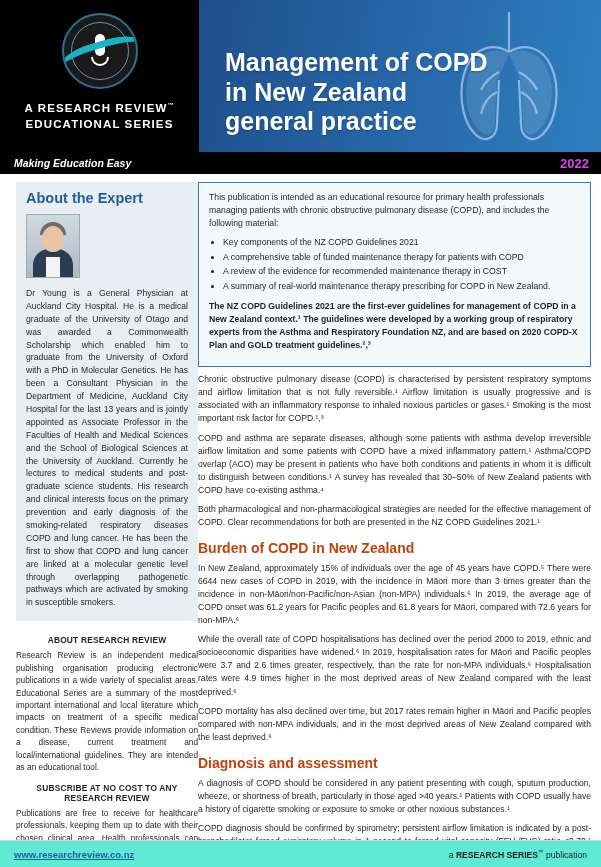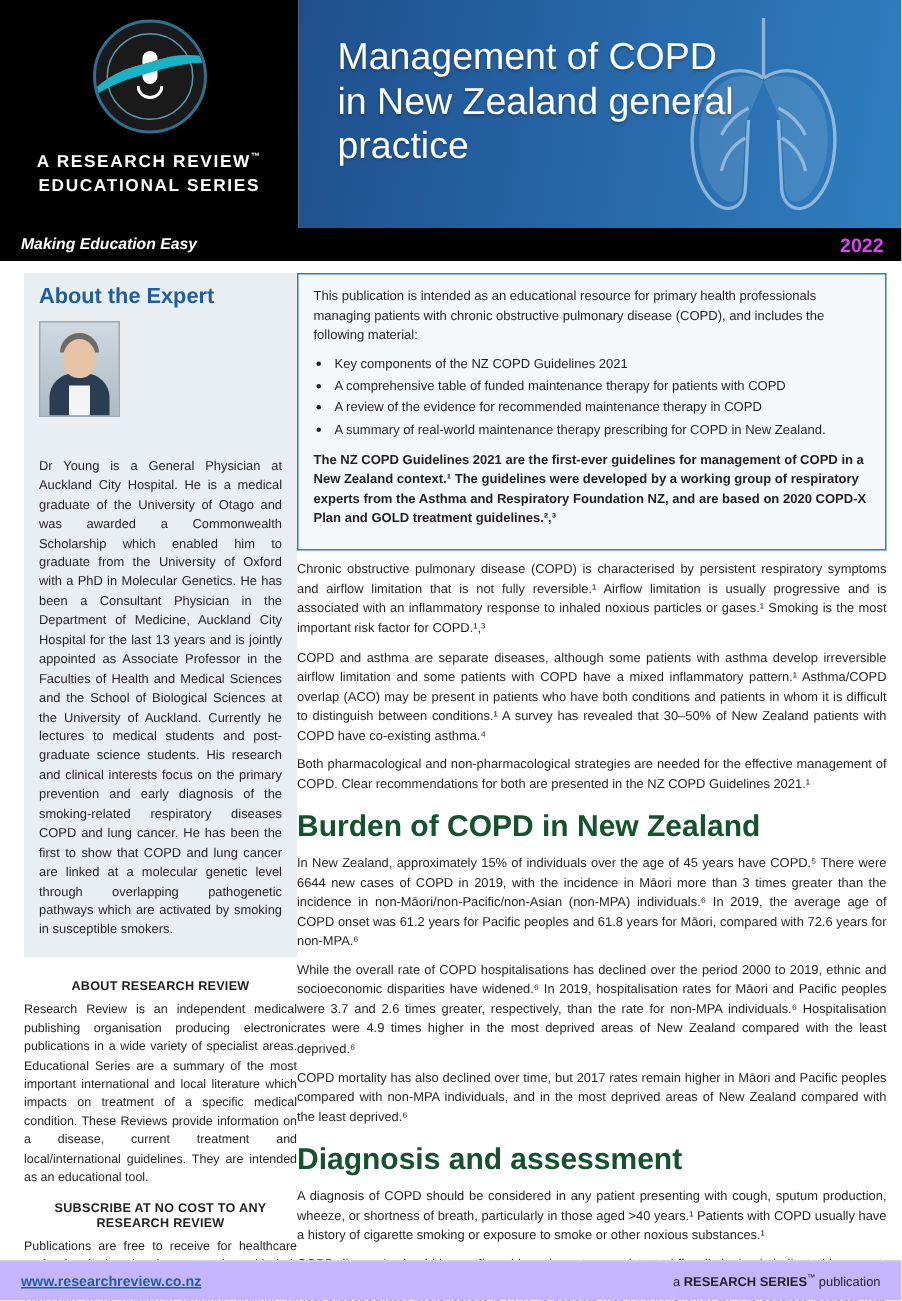--- a/index.html
+++ b/index.html
@@ -51,21 +51,21 @@
   .header-right {
     flex: 1; position: relative; overflow: hidden;
     background: linear-gradient(100deg, #1f4f8b 0%, #2563a4 42%, #2f7fc0 100%);
   }
   .lungs {
     position: absolute; right: 6px; top: -4px; width: 172px; height: 160px;
     opacity: 0.55;
   }
   .header-title {
     position: relative; color: #ffffff; font-size: 25px; line-height: 1.18;
-    font-weight: normal; padding: 24px 0 0 26px; width: 300px;
+    font-weight: bold; padding: 48px 0 0 26px; width: 300px;
     text-shadow: 0 1px 2px rgba(0,0,0,.25);
   }
 
   
   .subbar {
     height: 22px; background: #000000; color: #ffffff;
     display: flex; align-items: center; justify-content: space-between;
     padding: 0 12px 0 14px; font-size: 10.5px; font-weight: bold;
     font-style: italic;
   }
@@ -94,43 +94,43 @@
   }
   .photo .body {
     position: absolute; left: 50%; bottom: 0; margin-left: -20px;
     width: 40px; height: 28px; border-radius: 16px 16px 0 0; background: #2b3d52;
   }
   .photo .shirt {
     position: absolute; left: 50%; bottom: 0; margin-left: -7px;
     width: 14px; height: 20px; background: #f2f4f6;
   }
   .expert-name { color: #1f5e9e; font-size: 11px; font-weight: bold; line-height: 1.35; padding-top: 18px; }
-  .expert-bio { font-size: 8.6px; line-height: 1.5; text-align: justify; margin-top: 26px; }
+  .expert-bio { font-size: 8.6px; line-height: 1.5; text-align: justify; margin-top: 9px; }
 
   .about-rr { margin-top: 14px; }
   .about-rr h3 { font-size: 8.4px; font-weight: bold; margin: 0 0 4px 0; letter-spacing: .2px; text-align: center; }
   .about-rr p { font-size: 8.3px; line-height: 1.5; margin: 0 0 9px 0; text-align: justify; }
 
   
   .col-right { flex: 1; }
   .intro-box { border: 1px solid #2f7fc0; background: #f4f8fb; padding: 8px 10px; }
   .intro-box p { margin: 0 0 6px 0; font-size: 8.7px; line-height: 1.5; }
   .intro-box ul { margin: 0 0 7px 0; padding-left: 14px; }
   .intro-box li { font-size: 8.7px; line-height: 1.55; margin-bottom: 1px; }
   .intro-box .strong { font-weight: bold; }
 
   .para { font-size: 8.6px; line-height: 1.52; text-align: justify; margin: 6px 0 0 0; }
   h2.sec {
-    color: #14532d; font-size: 20px; font-weight: bold; margin: 11px 0 3px 0;
+    color: #c2410c; font-size: 14px; font-weight: bold; margin: 11px 0 3px 0;
   }
 
   
   .footer {
     position: absolute; left: 0; right: 0; bottom: 0; height: 27px;
-    background: #c4b5fd; display: flex; align-items: center;
+    background: #5eead4; display: flex; align-items: center;
     justify-content: space-between; padding: 0 14px;
     border-top: 1px solid #cfd8e0;
   }
   .footer .url { color: #1f5e9e; font-size: 9.5px; font-weight: bold; text-decoration: underline; }
   .footer .pub { font-size: 8.6px; }
   .footer .pub b { font-weight: bold; }
   .footer .pub .sup { font-size: 5.5px; vertical-align: super; }
 </style>
 </head>
 <body>
@@ -201,21 +201,21 @@
 
     </div>
 
     <div class="col-right">
 
       <div class="intro-box">
         <p>This publication is intended as an educational resource for primary health professionals managing patients with chronic obstructive pulmonary disease (COPD), and includes the following material:</p>
         <ul>
           <li>Key components of the NZ COPD Guidelines 2021</li>
           <li>A comprehensive table of funded maintenance therapy for patients with COPD</li>
-          <li>A review of the evidence for recommended maintenance therapy in COPD</li>
+          <li>A review of the evidence for recommended maintenance therapy in COST</li>
           <li>A summary of real-world maintenance therapy prescribing for COPD in New Zealand.</li>
         </ul>
         <p class="strong">The NZ COPD Guidelines 2021 are the first-ever guidelines for management of COPD in a New Zealand context.¹ The guidelines were developed by a working group of respiratory experts from the Asthma and Respiratory Foundation NZ, and are based on 2020 COPD-X Plan and GOLD treatment guidelines.²,³</p>
       </div>
 
       <p class="para">Chronic obstructive pulmonary disease (COPD) is characterised by persistent respiratory symptoms and airflow limitation that is not fully reversible.¹ Airflow limitation is usually progressive and is associated with an inflammatory response to inhaled noxious particles or gases.¹ Smoking is the most important risk factor for COPD.¹,³</p>
       <p class="para">COPD and asthma are separate diseases, although some patients with asthma develop irreversible airflow limitation and some patients with COPD have a mixed inflammatory pattern.¹ Asthma/COPD overlap (ACO) may be present in patients who have both conditions and patients in whom it is difficult to distinguish between conditions.¹ A survey has revealed that 30–50% of New Zealand patients with COPD have co-existing asthma.⁴</p>
       <p class="para">Both pharmacological and non-pharmacological strategies are needed for the effective management of COPD. Clear recommendations for both are presented in the NZ COPD Guidelines 2021.¹</p>
 
       <h2 class="sec">Burden of COPD in New Zealand</h2>

